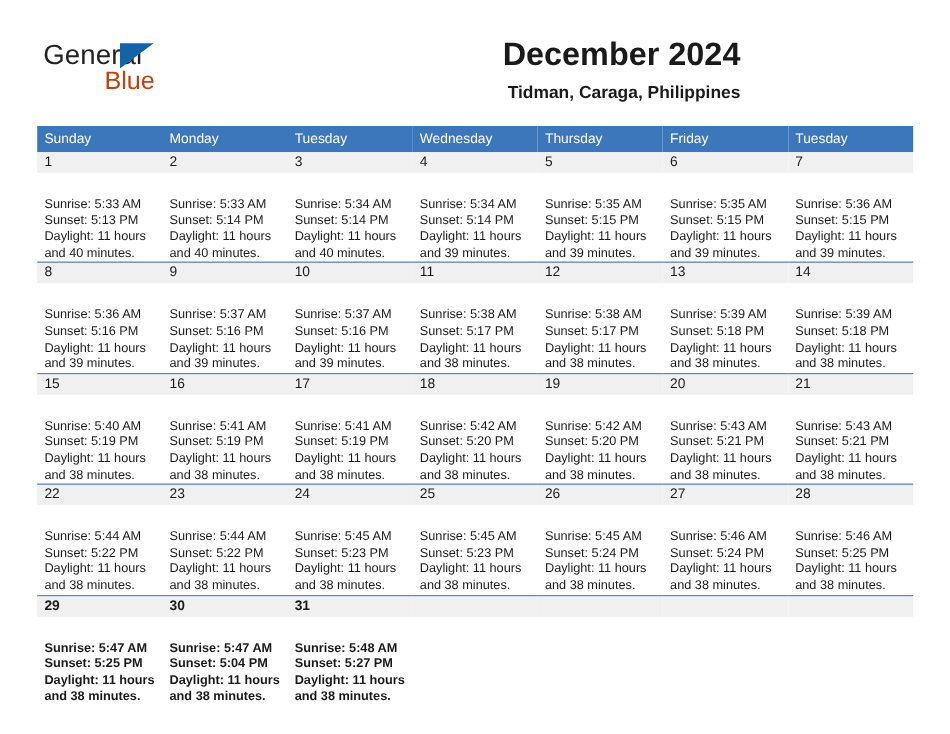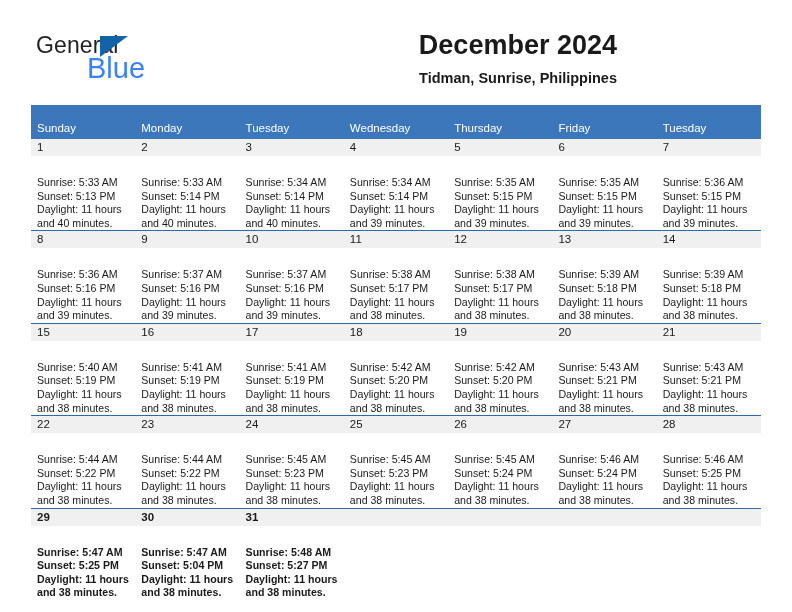--- a/index.html
+++ b/index.html
@@ -51,22 +51,22 @@
     top: 4px;
     width: 0;
     height: 0;
     border-left: 28px solid #1263a8;
     border-bottom: 21px solid transparent;
   }
   .logo-blue {
     position: absolute;
     left: 51px;
     top: 23px;
-    font-size: 29px;
-    color: #3b82f6;
+    font-size: 21px;
+    color: #c2410c;
     line-height: 26px;
   }
 
   .title-block {
     position: absolute;
     right: 36px;
     top: 29px;
     text-align: right;
     font-weight: bold;
   }
@@ -92,21 +92,21 @@
     width: 730px;
     border-collapse: collapse;
     table-layout: fixed;
   }
   .calendar th {
     background: #3c77bc;
     color: #ffffff;
     font-size: 11.5px;
     font-weight: normal;
     text-align: left;
-    padding: 16px 0 4px 6px;
+    padding: 4px 0 4px 6px;
     height: 14px;
     vertical-align: middle;
     border: none;
   }
   .calendar td {
     width: 104.28px;
     vertical-align: top;
     padding: 0;
     border: none;
     background: #ffffff;
@@ -154,21 +154,21 @@
   <div class="top">
 
     <div class="logo">
       <span class="logo-general">General</span>
       <span class="logo-tri"></span>
       <span class="logo-blue">Blue</span>
     </div>
 
     <div class="title-block">
       <div class="cal-title">December 2024</div>
-      <div class="cal-sub">Tidman, Sunrise, Philippines</div>
+      <div class="cal-sub">Tidman, Caraga, Philippines</div>
     </div>
 
   </div>
 
   <table class="calendar">
     <thead>
       <tr>
         <th>Sunday</th>
         <th>Monday</th>
         <th>Tuesday</th>

